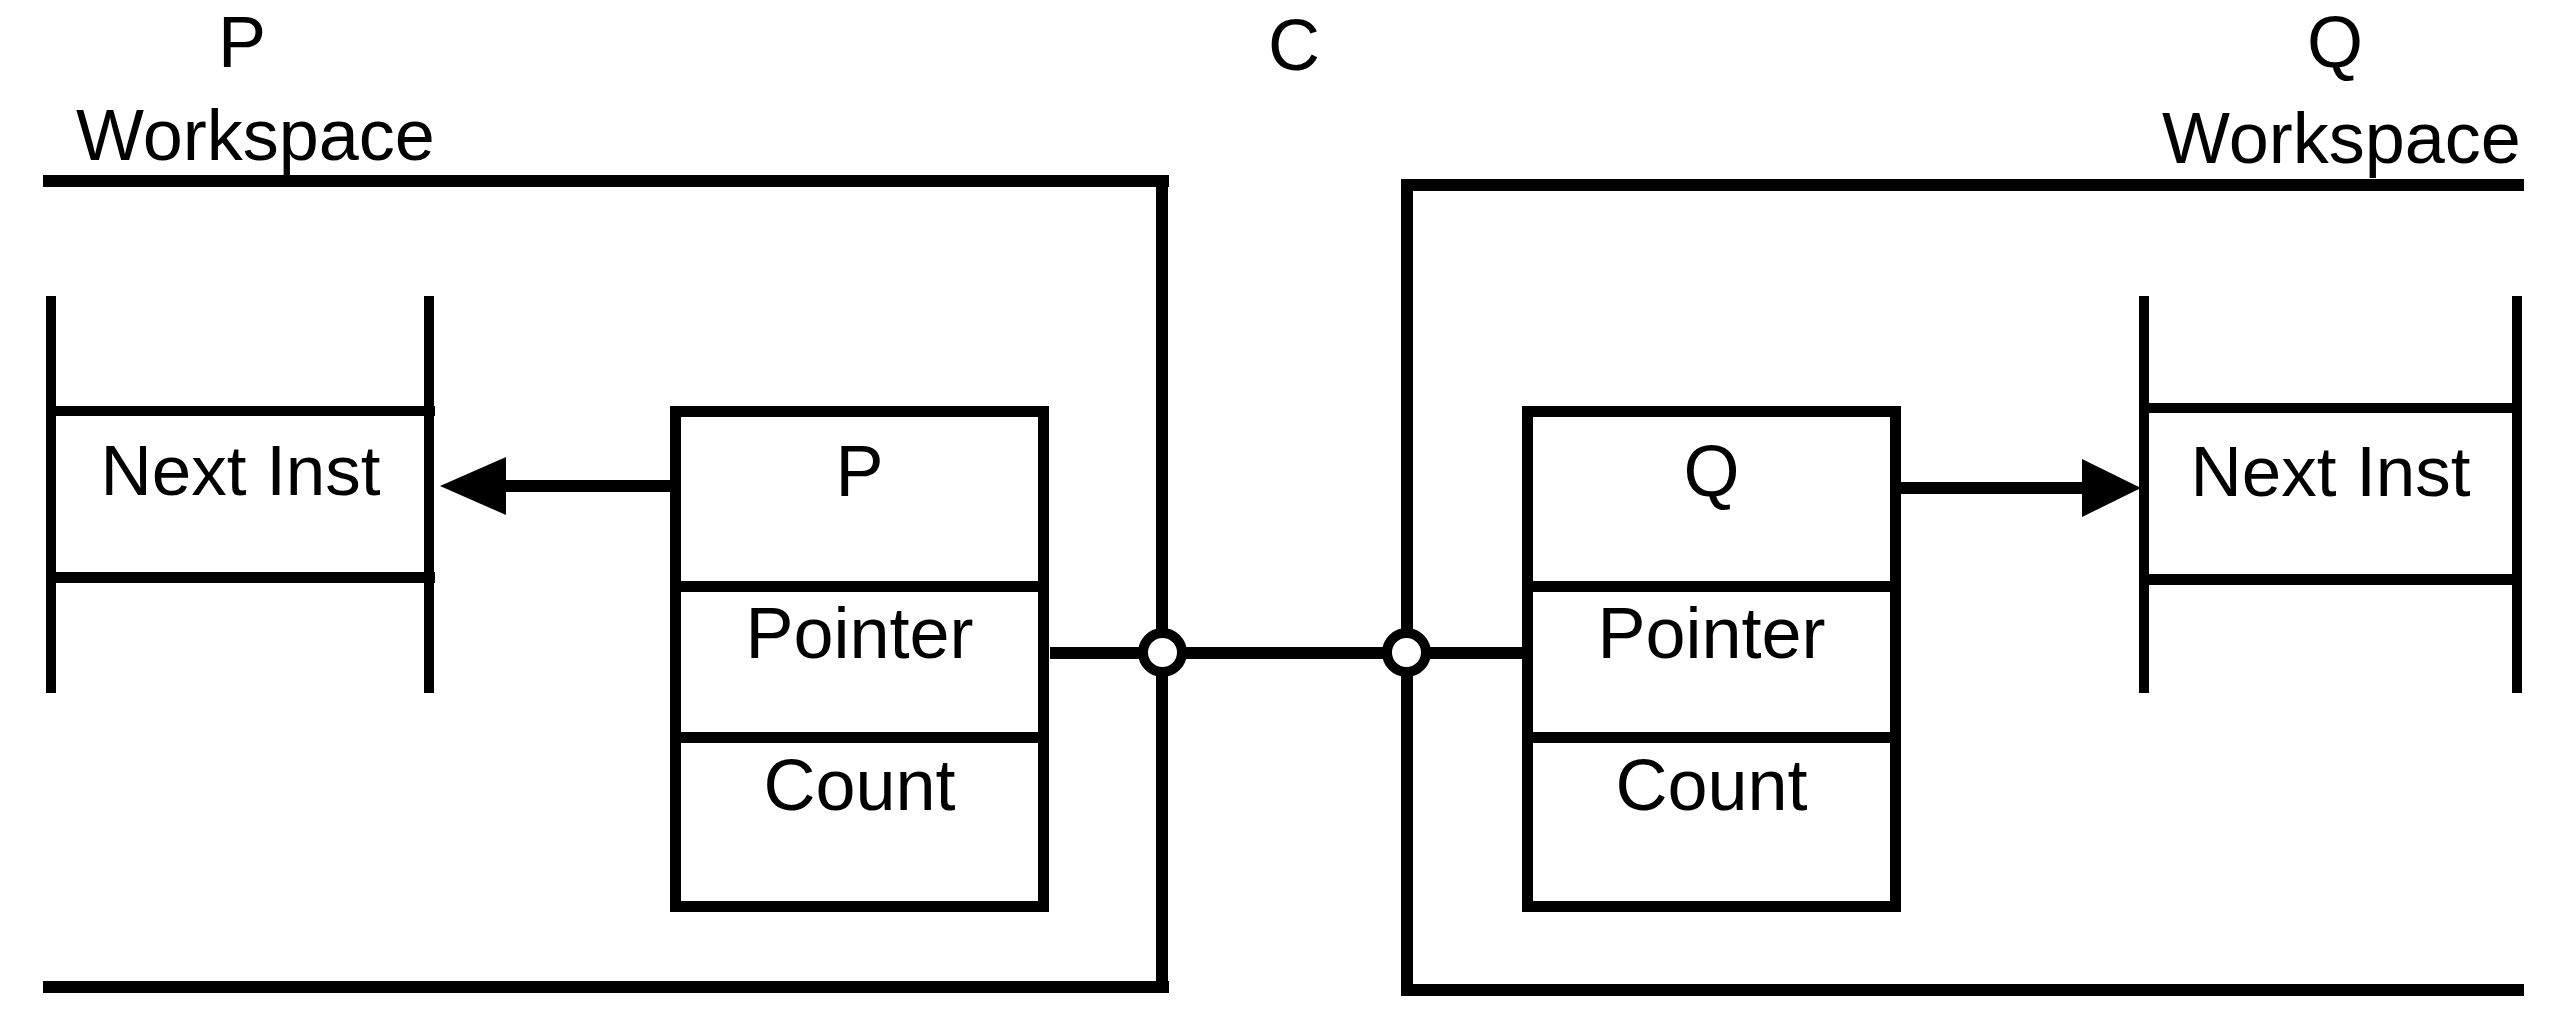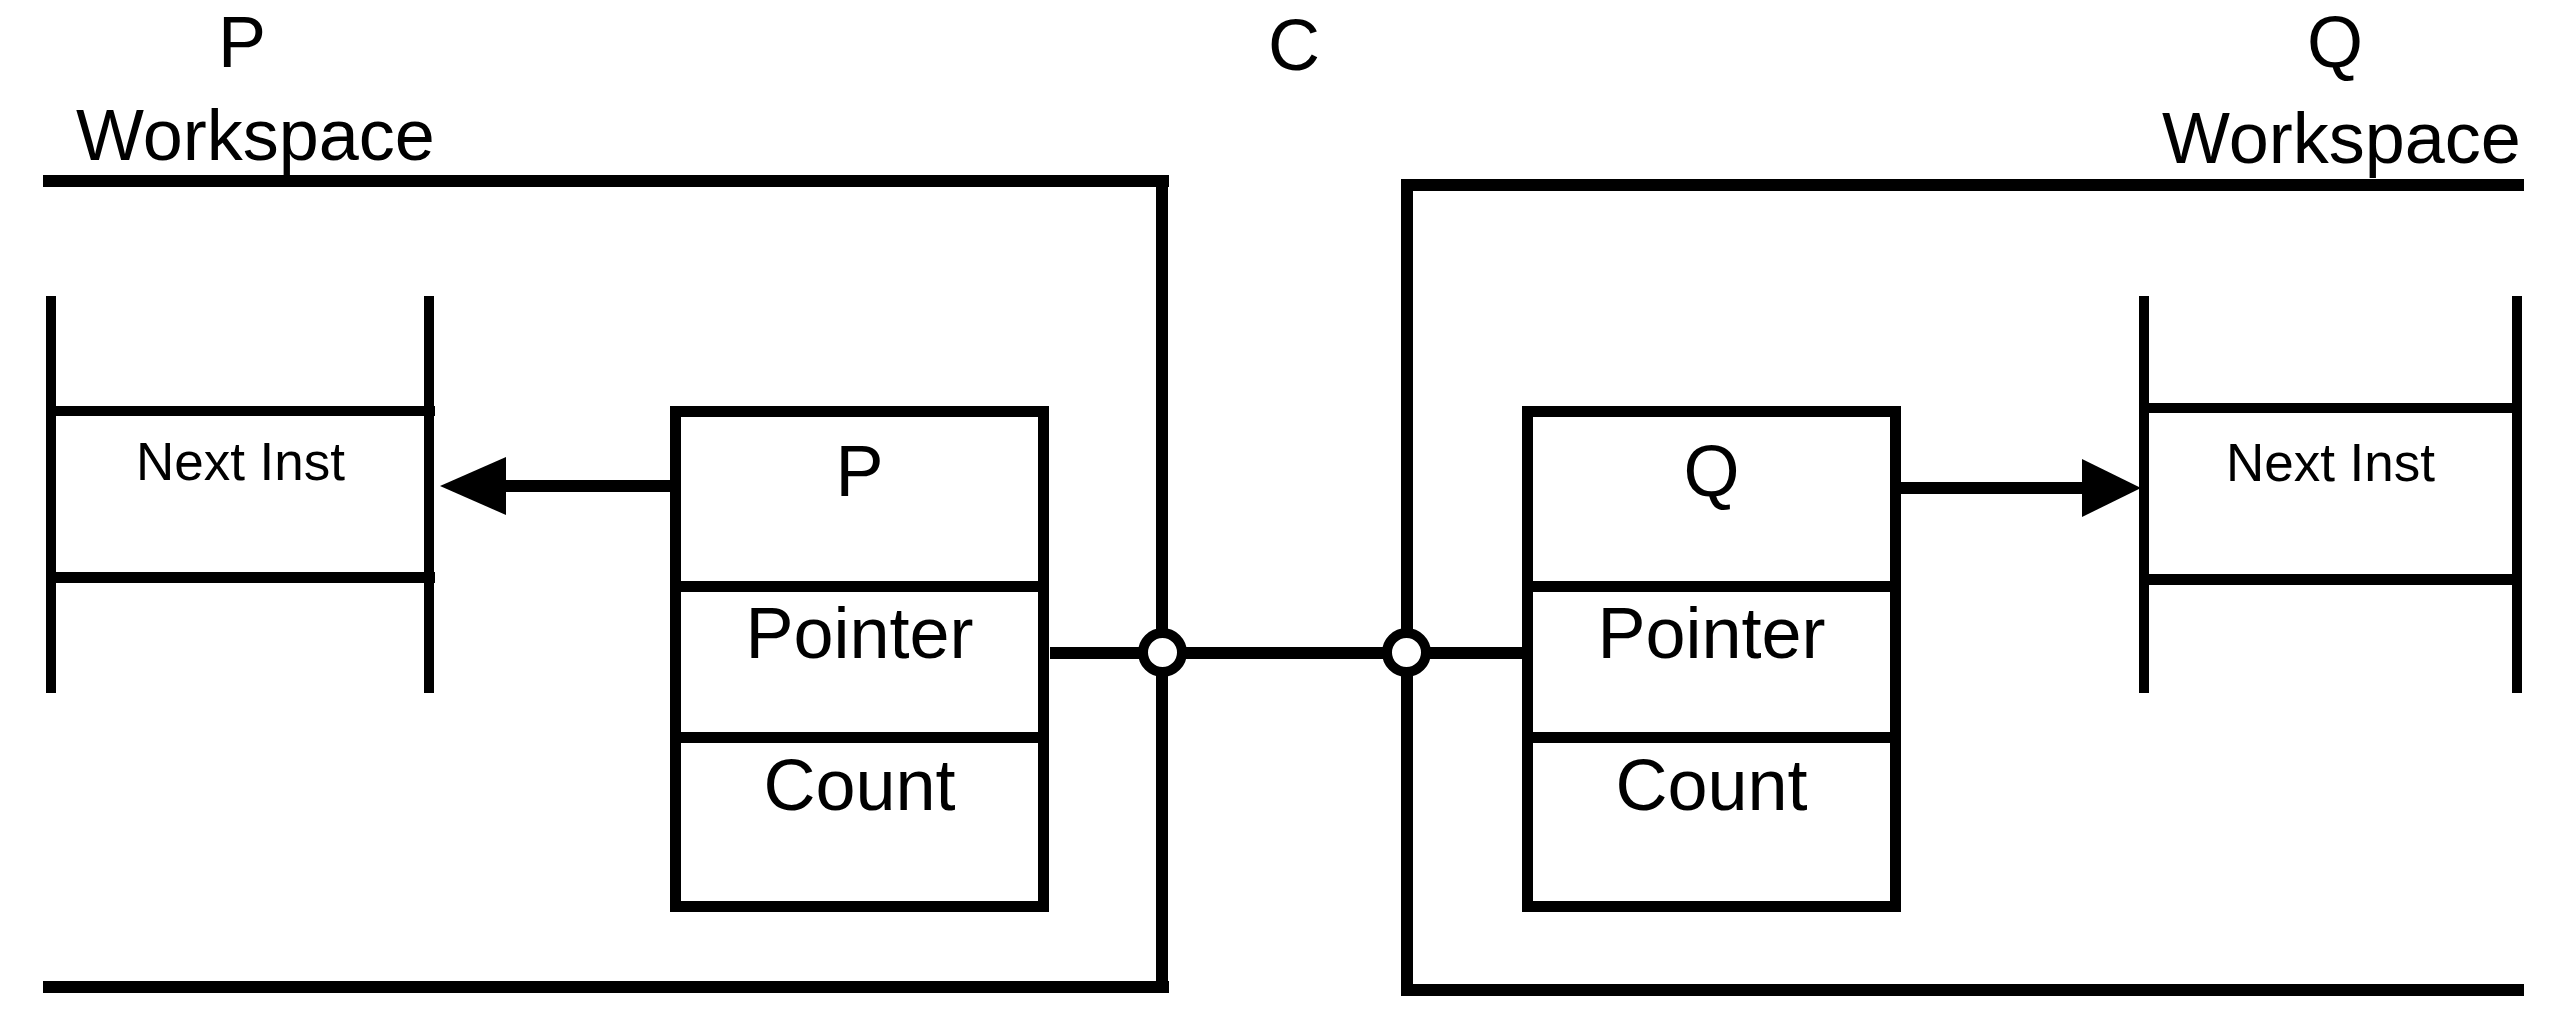--- a/index.html
+++ b/index.html
@@ -13,21 +13,21 @@
   }
   .hline,.vline{position:absolute;background:var(--ink,#000);}
   .lbl{
     position:absolute;
     text-align:center;
     font-size:72px;
     line-height:1.05;
     white-space:nowrap;
     color:var(--ink,#000);
   }
-  .cell-lbl{font-size:53px;}
+  .cell-lbl{font-size:71px;}
   .box{
     position:absolute;
     border:11.2px solid var(--ink,#000);
     background:var(--paper,#fff);
     box-sizing:border-box;
   }
   .arrowhead-left{
     position:absolute;width:0;height:0;
     border-top:29px solid transparent;
     border-bottom:29px solid transparent;

